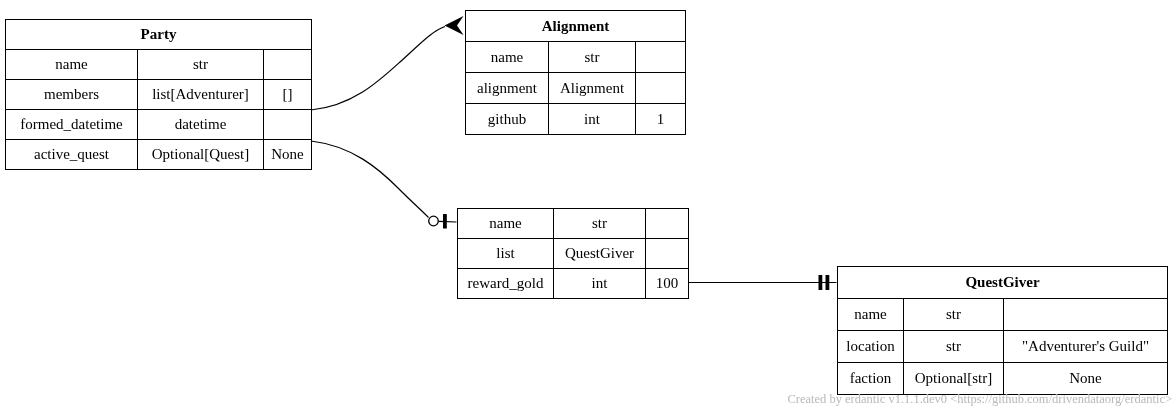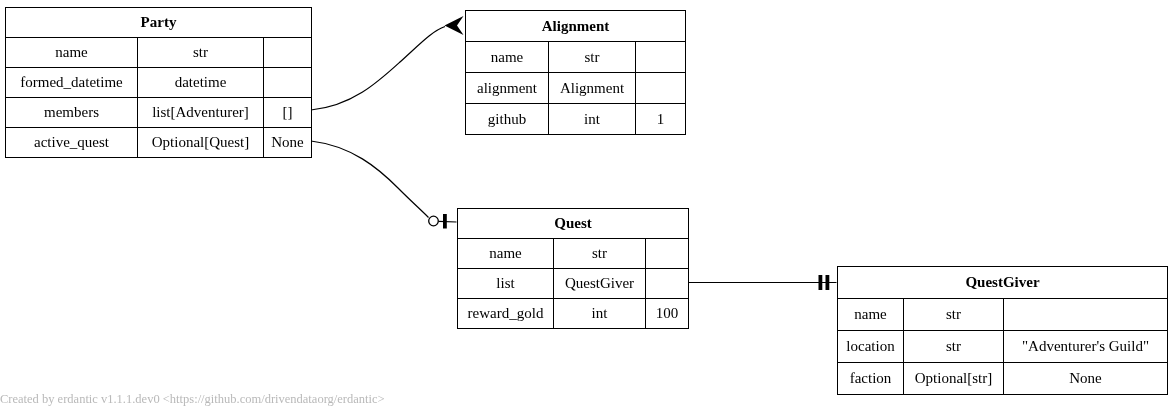--- a/index.html
+++ b/index.html
@@ -23,21 +23,21 @@
     text-align:center;
     vertical-align:middle;
     padding:0 2px;
     overflow:hidden;
     white-space:nowrap;
   }
   table.entity td.title{
     font-weight:bold;
     height:27px;
   }
-  #t-party{left:5px;top:7px;width:306px;border-radius:24px;}
+  #t-party{left:5px;top:19px;width:306px;border-radius:24px;}
   #t-party td{height:29px;}
   #t-adventurer{left:465px;top:10px;width:220px;}
   #t-adventurer td{height:30px;}
   #t-quest{left:457px;top:208px;width:231px;}
   #t-quest td{height:29px;}
   #t-questgiver{left:837px;top:266px;width:330px;}
   #t-questgiver td{height:31px;}
   svg#edges{
     position:absolute;left:0;top:0;
     pointer-events:none;
@@ -52,21 +52,21 @@
     stroke:none;
   }
   svg#edges .hollow{
     fill:#ffffff;
     stroke:#000000;
     stroke-width:1.3;
   }
   #footer{
     position:absolute;
     left:0;right:0;top:392px;
-    text-align:left;
+    text-align:right;
     font-size:12.5px;
     color:#b9b9b9;
   }
 </style>
 </head>
 <body>
 
 <div id="canvas">
 
   <svg id="edges" width="1172" height="418" viewBox="0 0 1172 418">
@@ -93,30 +93,30 @@
     <tbody>
         <tr>
           <td class="title" colspan="3">Party</td>
         </tr>
     <tr>
       <td>name</td>
       <td>str</td>
       <td></td>
     </tr>
     <tr>
-      <td>formed_datetime</td>
-      <td>datetime</td>
-      <td></td>
-    </tr>
-    <tr>
       <td>members</td>
       <td>list[Adventurer]</td>
       <td>[]</td>
     </tr>
     <tr>
+      <td>formed_datetime</td>
+      <td>datetime</td>
+      <td></td>
+    </tr>
+    <tr>
       <td>active_quest</td>
       <td>Optional[Quest]</td>
       <td>None</td>
     </tr>
   </tbody>
     </table>
 
   <table class="entity" id="t-adventurer">
     <colgroup>
         <col style="width:83px">
@@ -145,23 +145,20 @@
   </tbody>
     </table>
 
   <table class="entity" id="t-quest">
     <colgroup>
         <col style="width:96px">
         <col style="width:92px">
         <col style="width:43px">
       </colgroup>
     <tbody>
-        <tr>
-          <td class="title" colspan="3">Quest</td>
-        </tr>
     <tr>
       <td>name</td>
       <td>str</td>
       <td></td>
     </tr>
     <tr>
       <td>list</td>
       <td>QuestGiver</td>
       <td></td>
     </tr>

